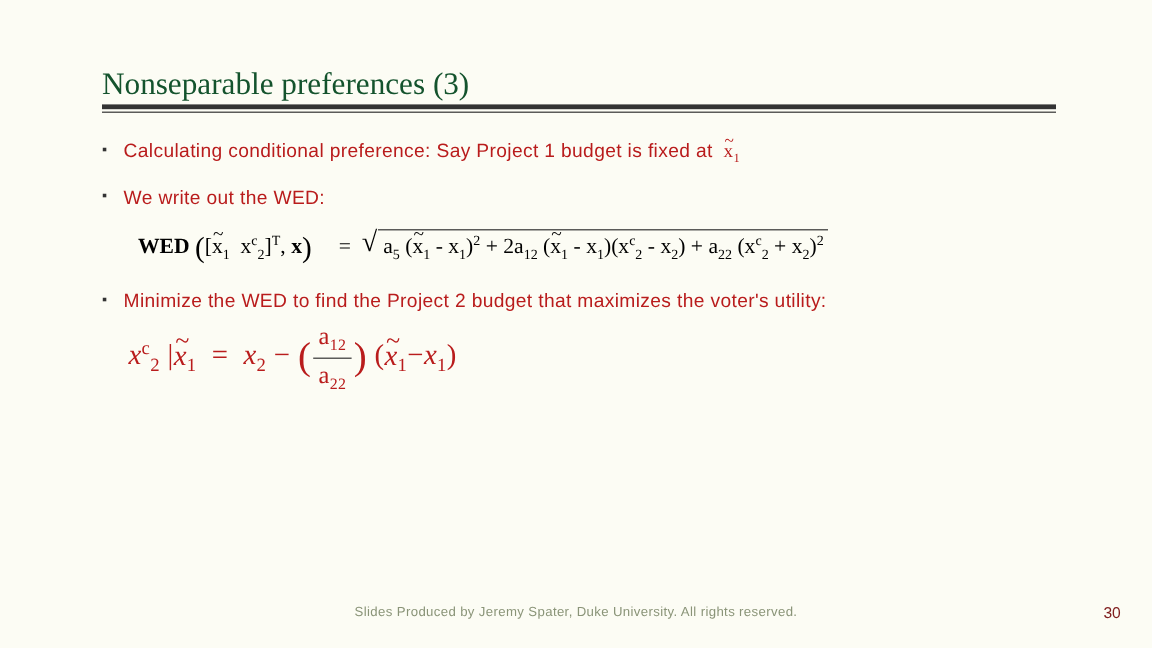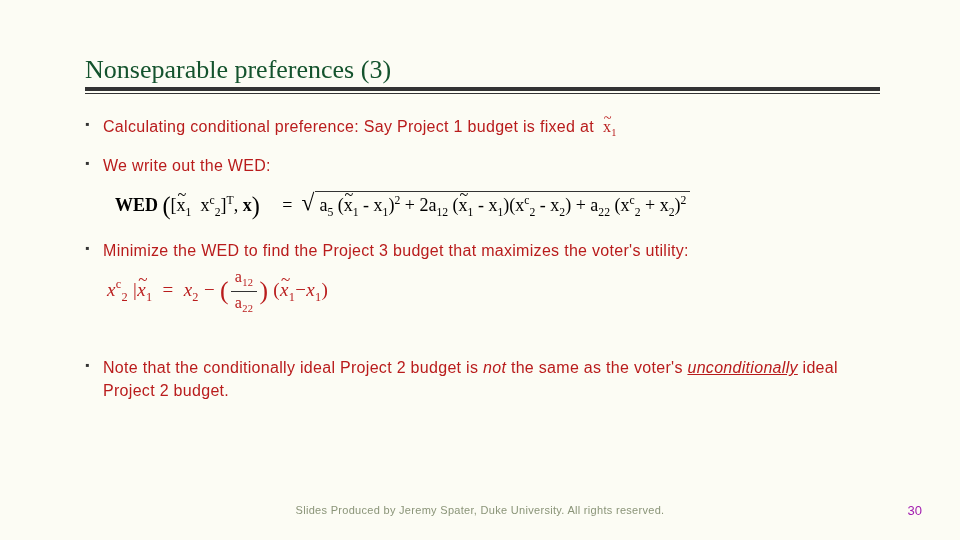--- a/index.html
+++ b/index.html
@@ -67,24 +67,24 @@
     text-align: center;
     font-family: Verdana, Arial, sans-serif;
     font-size: 11px;
     color: #8a9478;
     letter-spacing: 0.3px;
     margin-top: 32px;
   }
   .pagenum {
     position: absolute;
     bottom: 22px;
-    right: 38px;
+    right: 26px;
     font-family: Verdana, Arial, sans-serif;
     font-size: 13px;
-    color: #a21caf;
+    color: #7f1d1d;
   }
   .tilde-over {
     position: relative;
     display: inline-block;
   }
   .tilde-over::before {
     content: "~";
     position: absolute;
     top: -0.55em;
     left: 0.05em;
@@ -152,37 +152,34 @@
       <span>a</span><span class="sub">5</span>
       (<span class="tilde-over">x</span><span class="sub">1</span> <span>-</span> <span>x</span><span class="sub">1</span>)<span class="sup">2</span>
       <span>+ 2</span><span>a</span><span class="sub">12</span>
       (<span class="tilde-over">x</span><span class="sub">1</span> <span>-</span> <span>x</span><span class="sub">1</span>)(<span>x</span><span class="sup">c</span><span class="sub">2</span> <span>-</span> <span>x</span><span class="sub">2</span>)
       <span>+</span> <span>a</span><span class="sub">22</span>
       (<span>x</span><span class="sup">c</span><span class="sub">2</span> <span>+</span> <span>x</span><span class="sub">2</span>)<span class="sup">2</span>
     </span></span>
   </div>
 
   <div class="bullet">
-    <span>Minimize the WED to find the Project 3 budget that maximizes the voter's utility:</span>
-    <div class="math-block eq-row" style="margin:4px 0 0 4px; font-size:19px;">
+    <span>Minimize the WED to find the Project 2 budget that maximizes the voter's utility:</span>
+    <div class="math-block eq-row" style="margin:4px 0 0 4px; font-size:24px;">
       <span class="ital">x</span><span class="sup">c</span><span class="sub">2</span>
       <span>|</span><span class="tilde-over ital">x</span><span class="sub">1</span>
       &nbsp;<span>=</span>&nbsp;
       <span class="ital">x</span><span class="sub">2</span>
       <span>−</span>
       <span class="large-paren">(</span><span class="frac">
         <span class="num"><span>a</span><span class="sub">12</span></span>
         <span class="den"><span>a</span><span class="sub">22</span></span>
       </span><span class="large-paren">)</span>
       (<span class="tilde-over ital">x</span><span class="sub">1</span><span>−</span><span class="ital">x</span><span class="sub">1</span>)
     </div>
   </div>
 
   <div style="height:26px"></div>
 
-  <div class="bullet">
-    <span>Note that the conditionally ideal Project 2 budget is </span><span class="ital">not</span><span> the same as the voter's </span><span class="ital und">unconditionally</span><span>  ideal Project 2 budget.</span>
-  </div>
 
 </div>
 
 <div class="footer">Slides Produced by Jeremy Spater, Duke University.  All rights reserved.</div>
 <div class="pagenum">30</div>
 
 </body></html>

